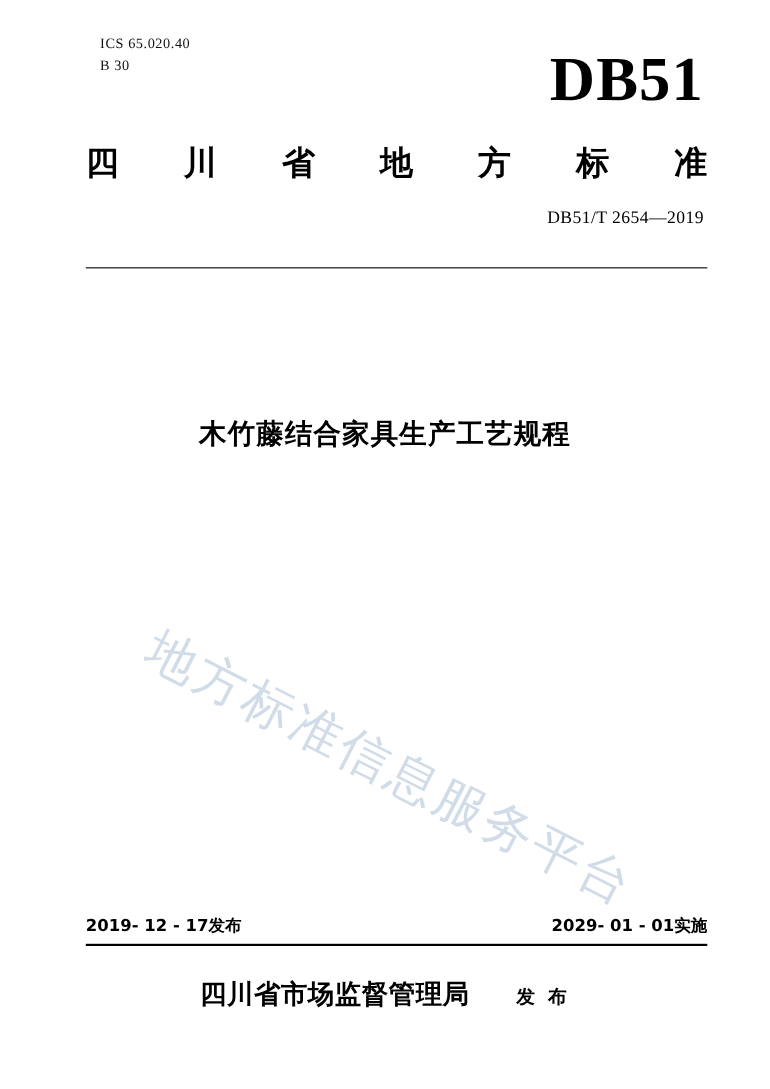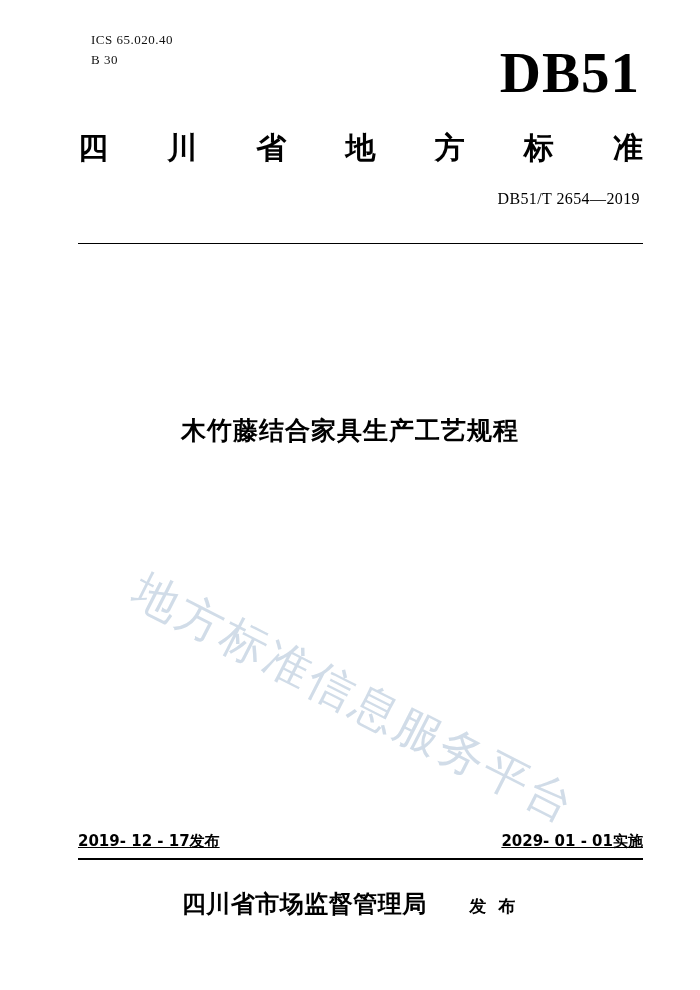--- a/index.html
+++ b/index.html
@@ -98,21 +98,20 @@
     position: absolute;
     left: 0;
     top: 378px;
     width: 700px;
     text-align: center;
     font-family: "DejaVu Sans", "Liberation Sans", sans-serif;
     font-weight: bold;
     font-size: 25px;
     letter-spacing: 1px;
     color: #000;
-    margin-top: 36px;
   }
 
   
   .watermark {
     position: absolute;
     left: 150px;
     top: 560px;
     width: 440px;
     height: 260px;
     transform: rotate(27deg);
@@ -132,21 +131,20 @@
     position: absolute;
     left: 78px;
     top: 832px;
     width: 565px;
     display: flex;
     justify-content: space-between;
     font-family: "DejaVu Sans", "Liberation Sans", sans-serif;
     font-weight: bold;
     font-size: 15px;
     color: #000;
-    text-decoration: underline;
   }
   .dates-row .date-item {
     white-space: nowrap;
   }
 
   .dates-rule {
     position: absolute;
     left: 78px;
     top: 858px;
     width: 565px;

